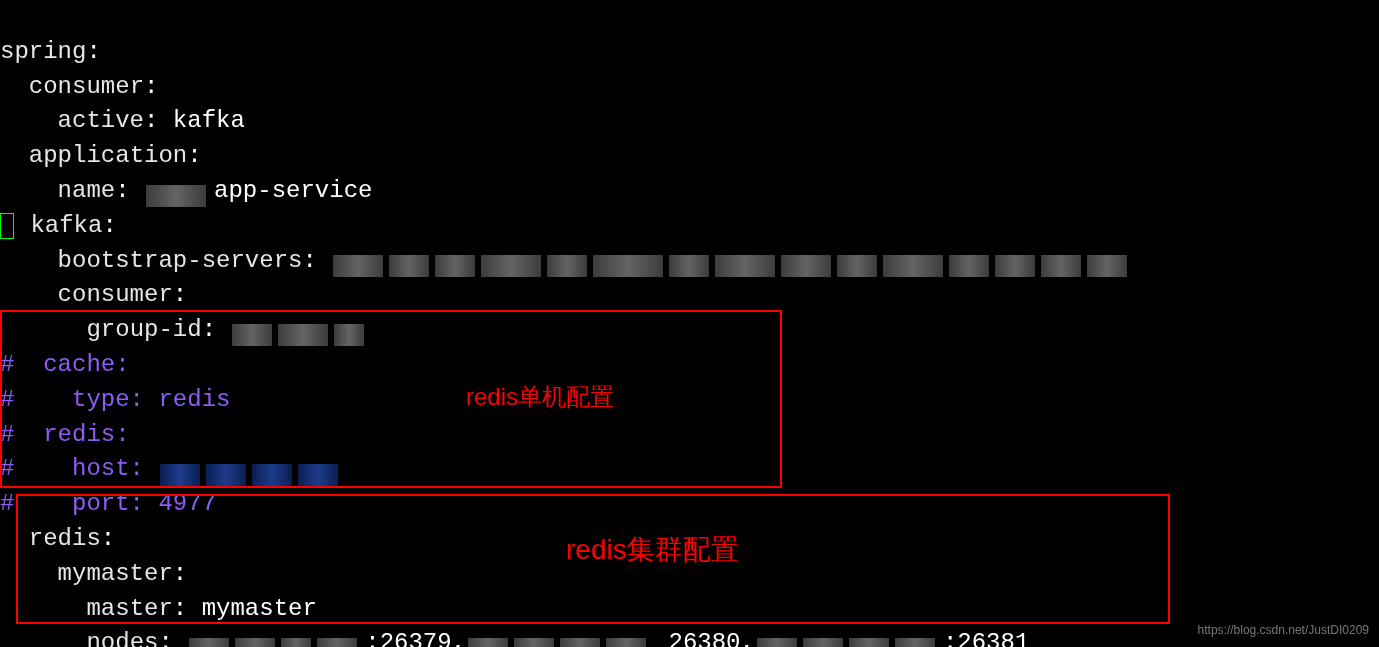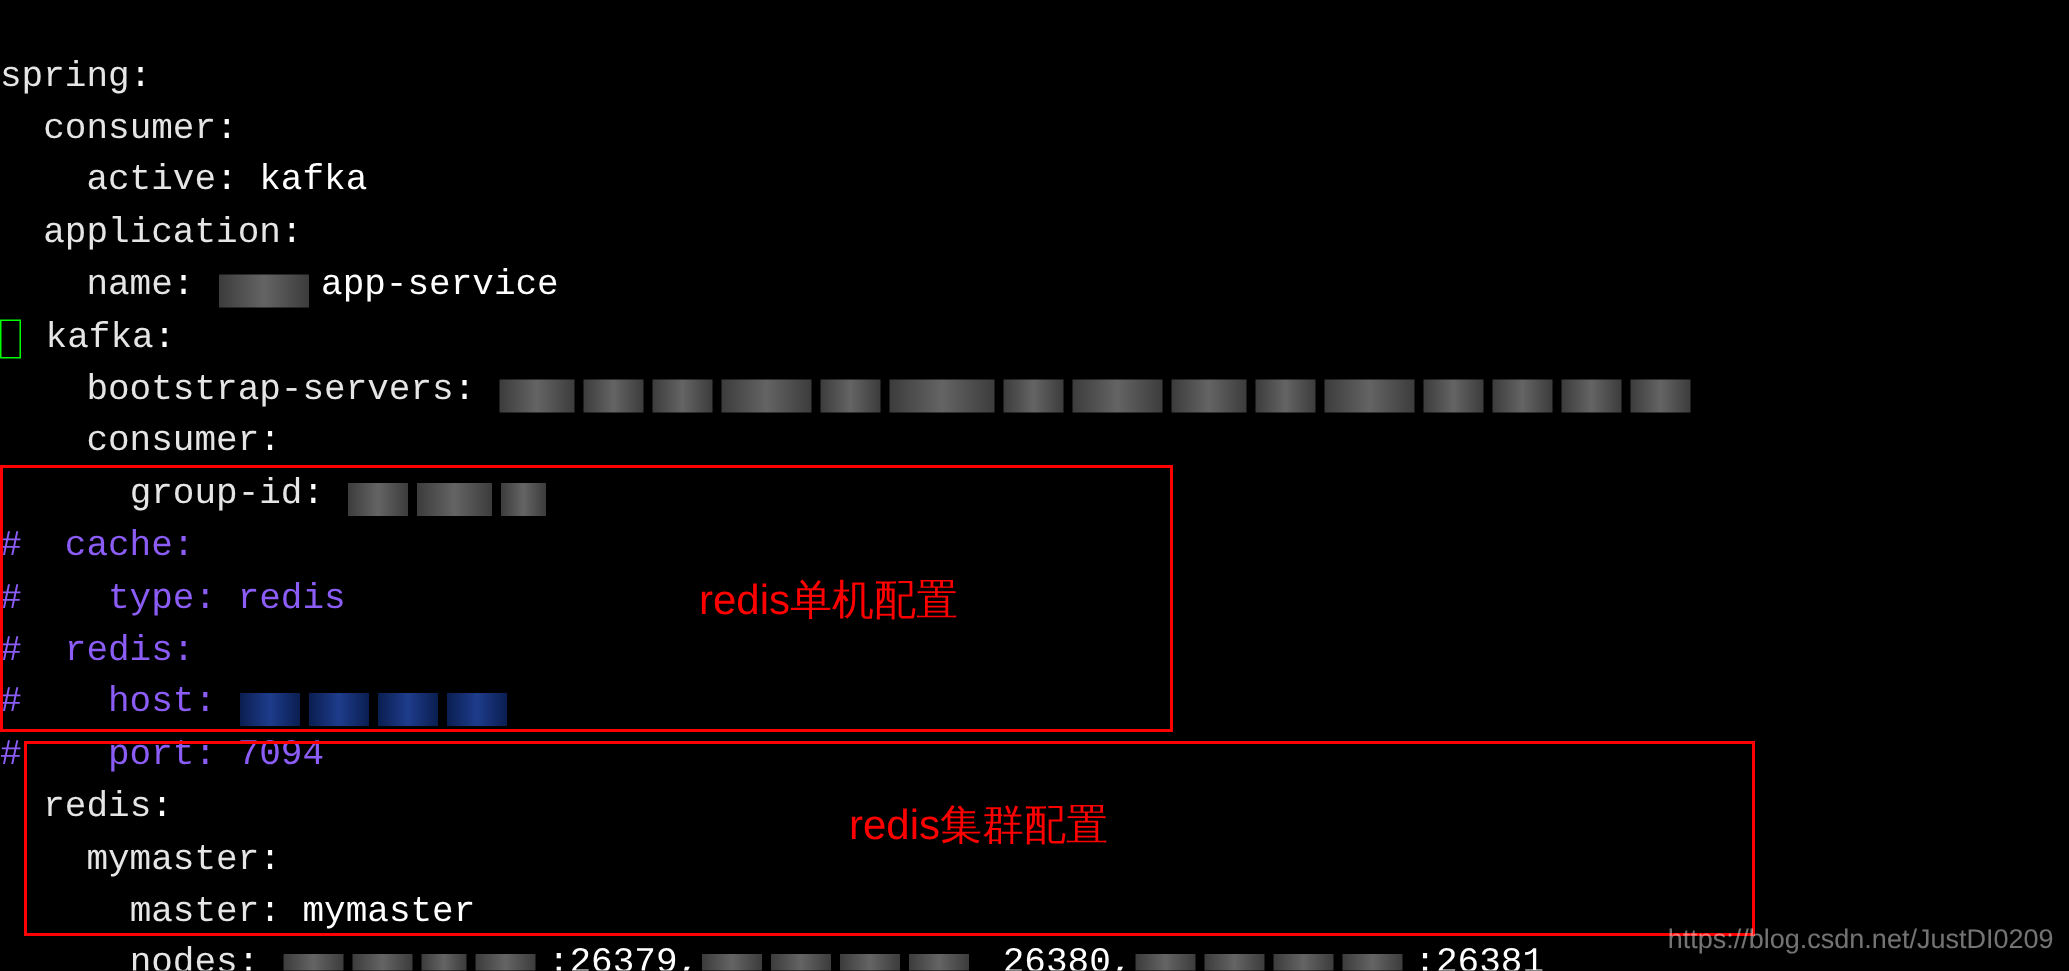--- a/index.html
+++ b/index.html
@@ -61,60 +61,60 @@
     border: 2px solid #ff0000;
     left: 16px;
     top: 494px;
     width: 1150px;
     height: 126px;
     pointer-events: none;
   }
   .ann1 {
     position: absolute;
     color: #ff0000;
-    font-size: 28px;
+    font-size: 24px;
     left: 466px;
     top: 380px;
     font-family: sans-serif;
   }
   .ann2 {
     position: absolute;
     color: #ff0000;
     font-size: 28px;
     left: 566px;
     top: 530px;
     font-family: sans-serif;
   }
   .watermark {
     position: absolute;
     right: 10px;
     bottom: 8px;
     color: rgba(255,255,255,0.45);
-    font-size: 18px;
+    font-size: 12px;
     font-family: sans-serif;
   }
 </style>
 </head>
 <body>
 
 <div class="code">
 <span class="key">spring</span><span class="colon">:</span>
   <span class="key">consumer</span><span class="colon">:</span>
     <span class="key">active</span><span class="colon">:</span> <span class="val">kafka</span>
   <span class="key">application</span><span class="colon">:</span>
     <span class="key">name</span><span class="colon">:</span> <span class="redacted"><span style="width:60px"></span></span><span class="val">app-service</span>
 <span class="cursor"></span> <span class="key">kafka</span><span class="colon">:</span>
     <span class="key">bootstrap-servers</span><span class="colon">:</span> <span class="redacted"><span style="width:50px"></span><span style="width:40px"></span><span style="width:40px"></span><span style="width:60px"></span><span style="width:40px"></span><span style="width:70px"></span><span style="width:40px"></span><span style="width:60px"></span><span style="width:50px"></span><span style="width:40px"></span><span style="width:60px"></span><span style="width:40px"></span><span style="width:40px"></span><span style="width:40px"></span><span style="width:40px"></span></span>
     <span class="key">consumer</span><span class="colon">:</span>
       <span class="key">group-id</span><span class="colon">:</span> <span class="redacted"><span style="width:40px"></span><span style="width:50px"></span><span style="width:30px"></span></span>
 <span class="comment">#  cache:</span>
 <span class="comment">#    type: redis</span>
 <span class="comment">#  redis:</span>
 <span class="comment">#    host:</span> <span class="redacted redacted-dark"><span style="width:40px"></span><span style="width:40px"></span><span style="width:40px"></span><span style="width:40px"></span></span>
-<span class="comment">#    port: 7094</span>
+<span class="comment">#    port: 4977</span>
   <span class="key">redis</span><span class="colon">:</span>
     <span class="key">mymaster</span><span class="colon">:</span>
       <span class="key">master</span><span class="colon">:</span> <span class="val">mymaster</span>
       <span class="key">nodes</span><span class="colon">:</span> <span class="redacted"><span style="width:40px"></span><span style="width:40px"></span><span style="width:30px"></span><span style="width:40px"></span></span><span class="val">:26379,</span><span class="redacted"><span style="width:40px"></span><span style="width:40px"></span><span style="width:40px"></span><span style="width:40px"></span></span> <span class="val">26380,</span><span class="redacted"><span style="width:40px"></span><span style="width:40px"></span><span style="width:40px"></span><span style="width:40px"></span></span><span class="val">:26381</span>
 </div>
 
 <div class="box1"></div>
 <div class="ann1">redis单机配置</div>
 
 <div class="box2"></div>

